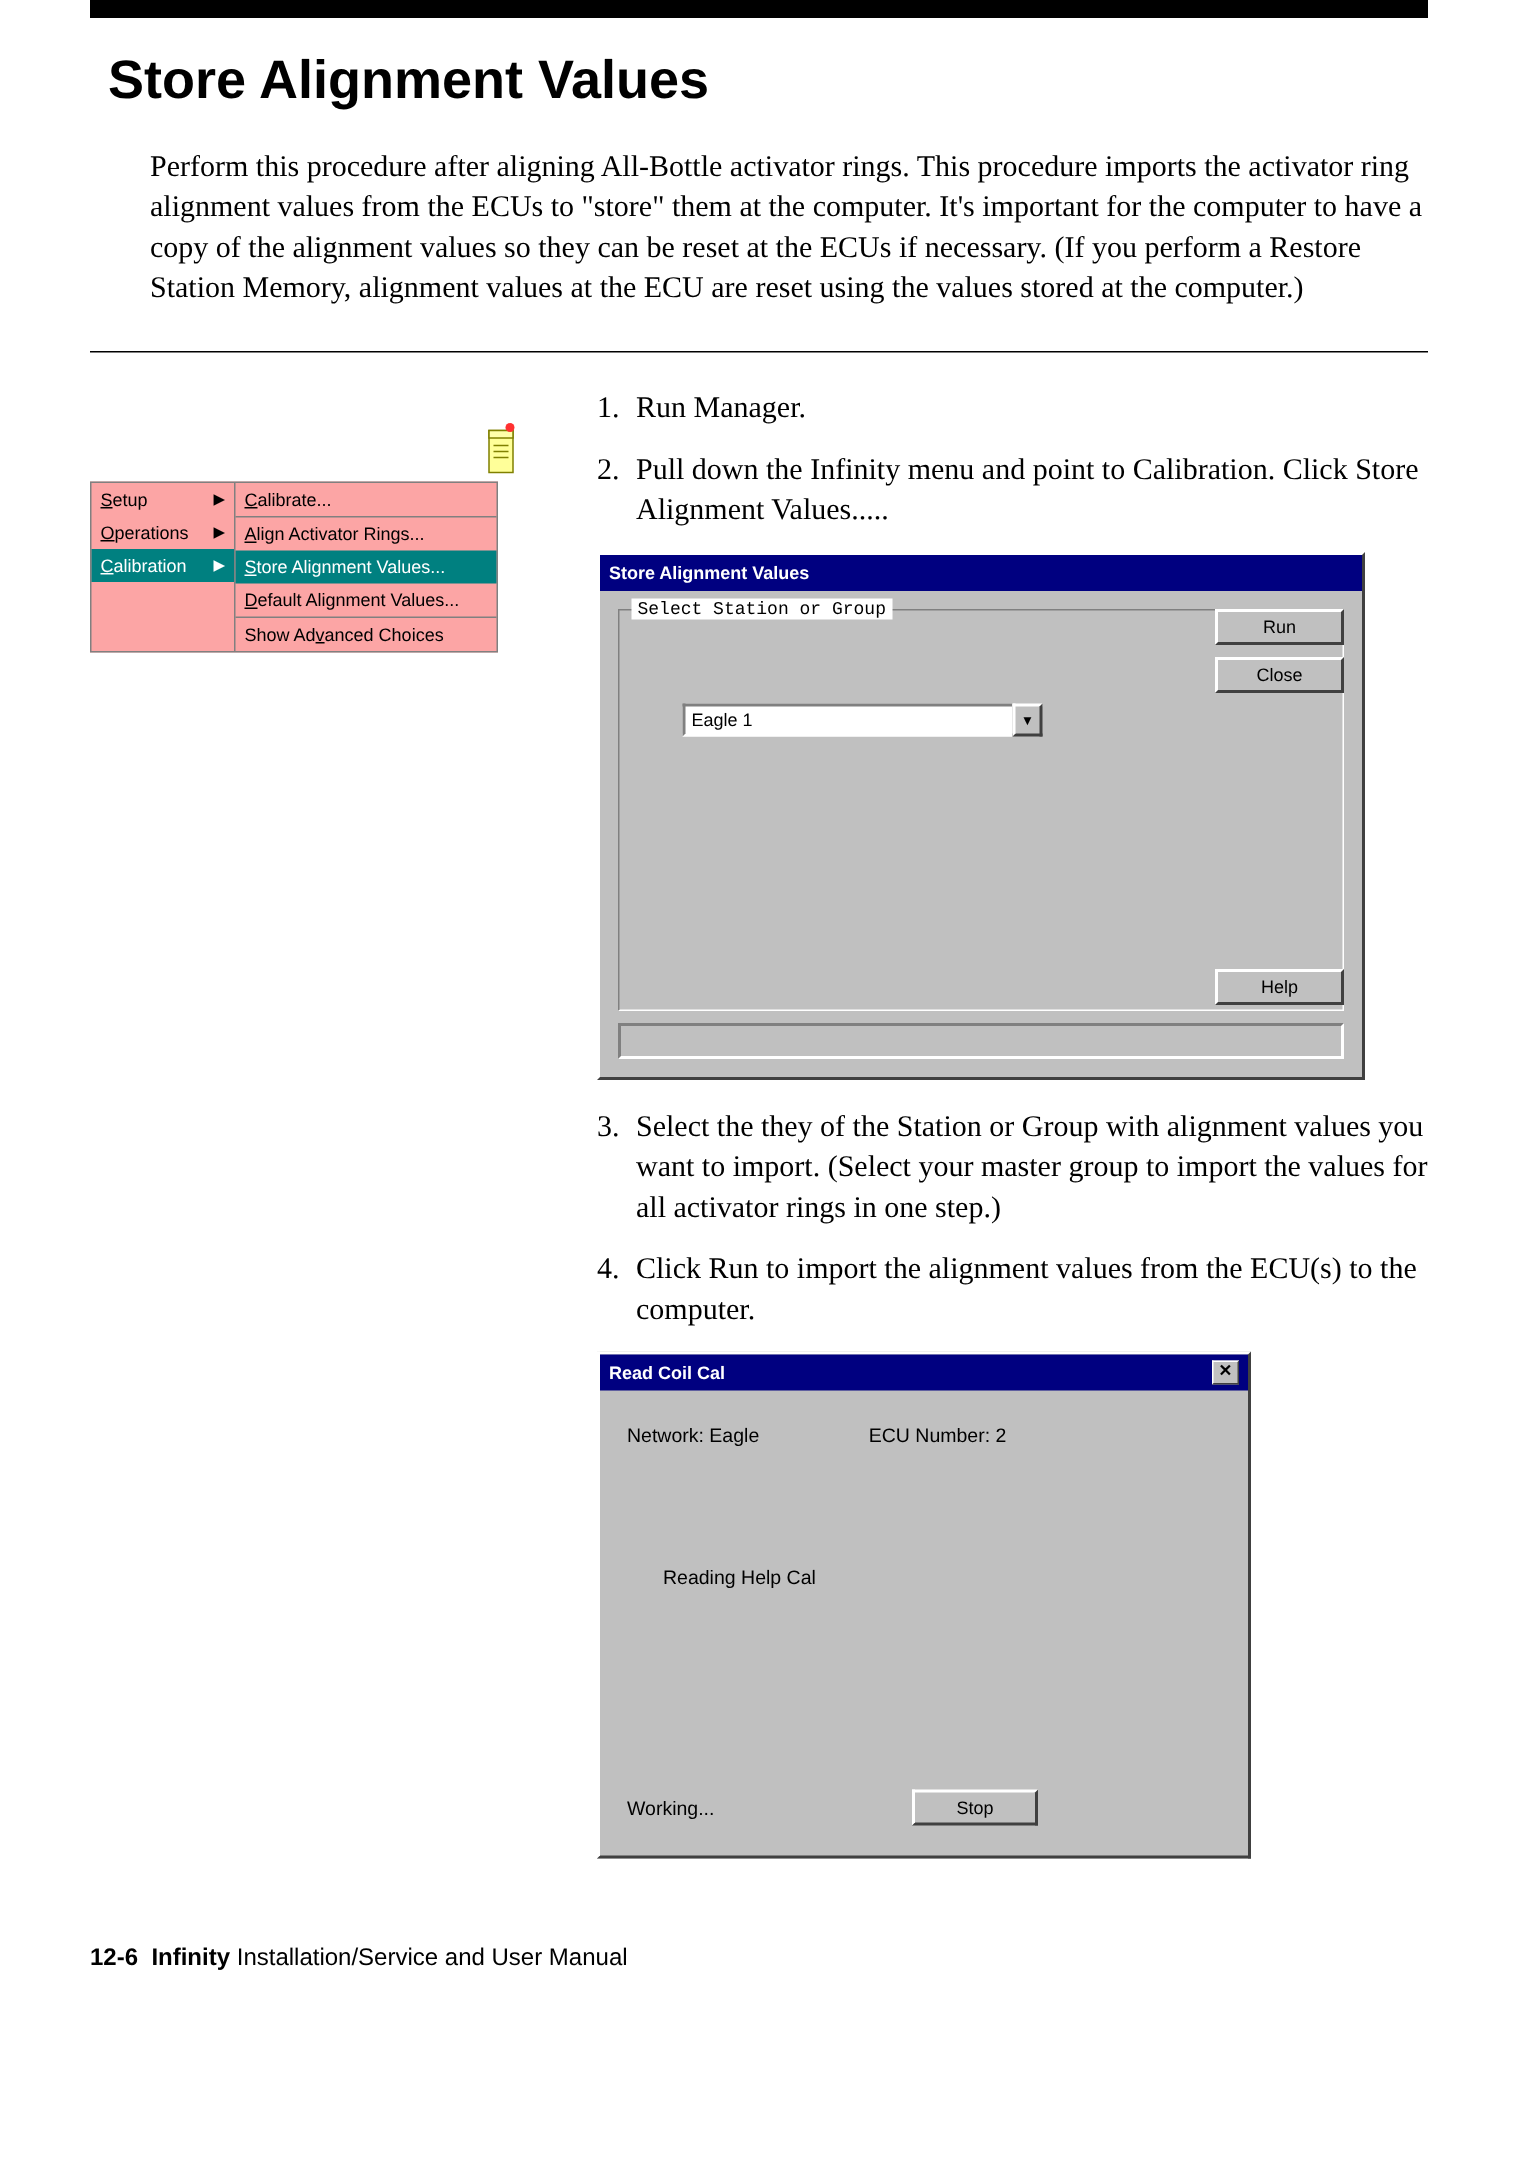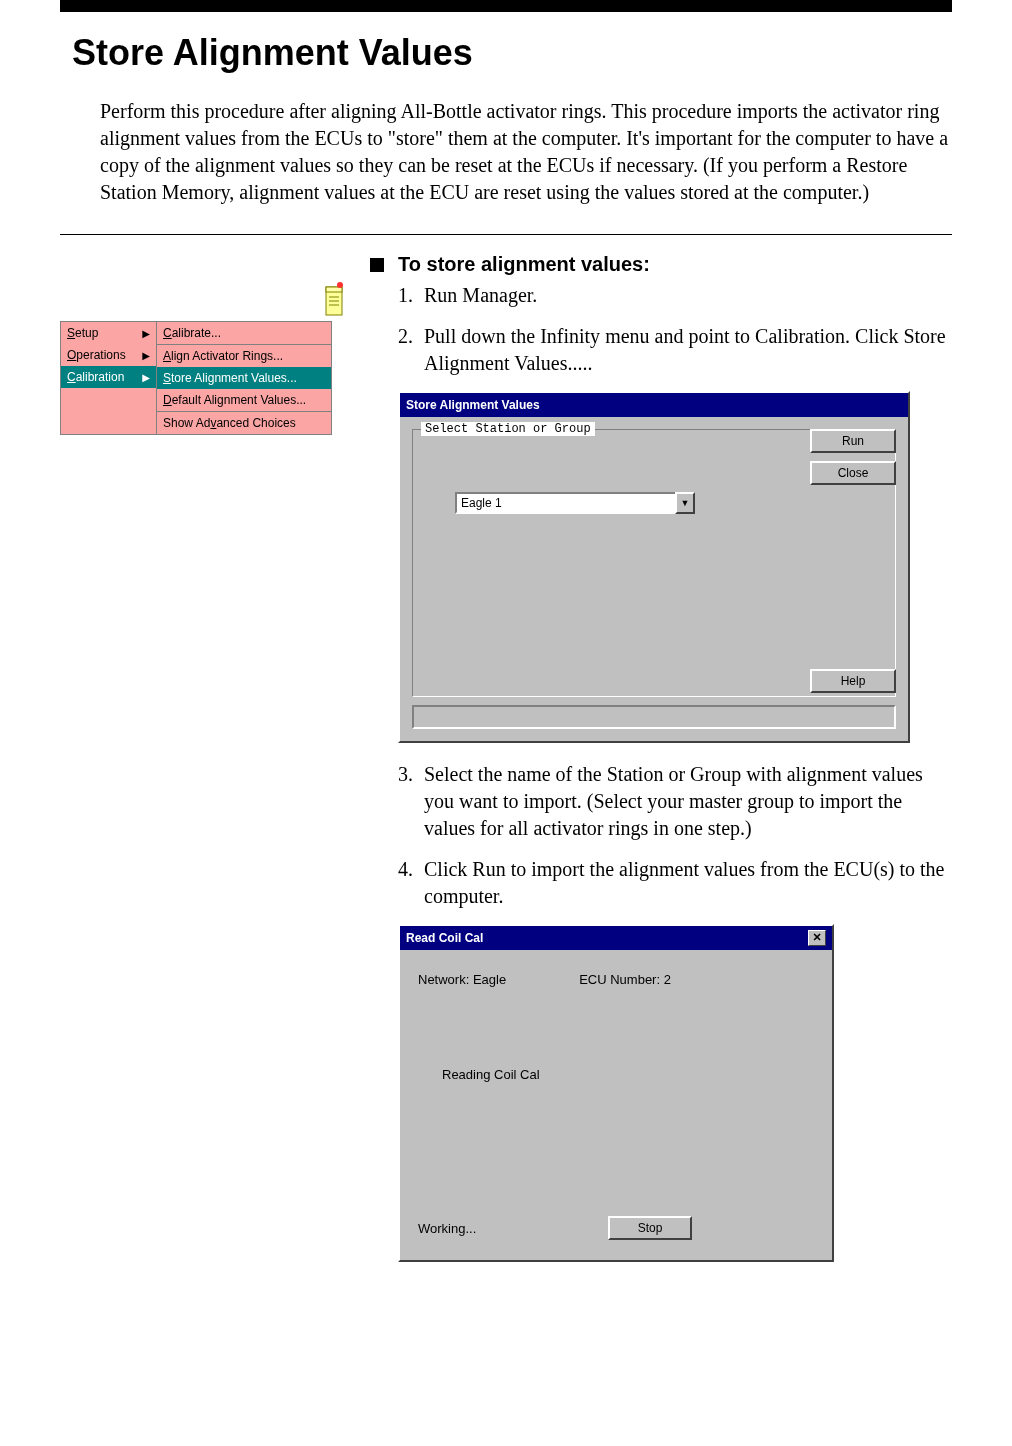--- a/index.html
+++ b/index.html
@@ -344,24 +344,20 @@
             <span><span class="u">D</span>efault Alignment Values...</span>
           </div>
           <div class="menu-item sep-above">
             <span>Show Ad<span class="u">v</span>anced Choices</span>
           </div>
         </div>
       </div>
     </div>
 
     <div class="right-col">
-      <div class="sub-heading-row">
-        <div class="bullet"></div>
-        <div class="txt">To store alignment values:</div>
-      </div>
 
       <div class="step">
         <div class="num">1.</div>
         <div class="txt">
           <span>Run </span><span class="b">Manager</span><span>.</span>
         </div>
       </div>
 
       <div class="step">
         <div class="num">2.</div>
@@ -395,45 +391,48 @@
             <div class="win-btn">Help</div>
           </div>
 
           <div class="dlgA-status"></div>
         </div>
       </div>
 
       <div class="step">
         <div class="num">3.</div>
         <div class="txt">
-          <span>Select the name of the </span><span class="b">Station</span><span> or </span><span class="b">Group</span><span> with alignment values you want to import. (Select your master group to import the values for all activator rings in one step.)</span>
+          <span>Select the they of the </span><span class="b">Station</span><span> or </span><span class="b">Group</span><span> with alignment values you want to import. (Select your master group to import the values for all activator rings in one step.)</span>
         </div>
       </div>
 
       <div class="step">
         <div class="num">4.</div>
         <div class="txt">
           <span>Click </span><span class="b">Run</span><span> to import the alignment values from the ECU(s) to the computer.</span>
         </div>
       </div>
 
       <div class="dlg dlgB">
         <div class="dlg-title">
           <span>Read Coil Cal</span>
           <span class="close-x">✕</span>
         </div>
         <div class="dlg-body">
           <div class="row1">
             <span>Network: Eagle</span>
             <span>ECU Number: 2</span>
           </div>
-          <div class="mid">Reading Coil Cal</div>
+          <div class="mid">Reading Help Cal</div>
           <div class="bottom">
             <span class="lbl">Working...</span>
             <div class="win-btn">Stop</div>
           </div>
         </div>
       </div>
 
     </div>
   </div>
 
+  <div class="footer">
+    <span class="b">12-6</span>&nbsp;&nbsp;<span class="b">Infinity</span><span> Installation/Service and User Manual</span>
+  </div>
 </div>
 
 </body></html>

